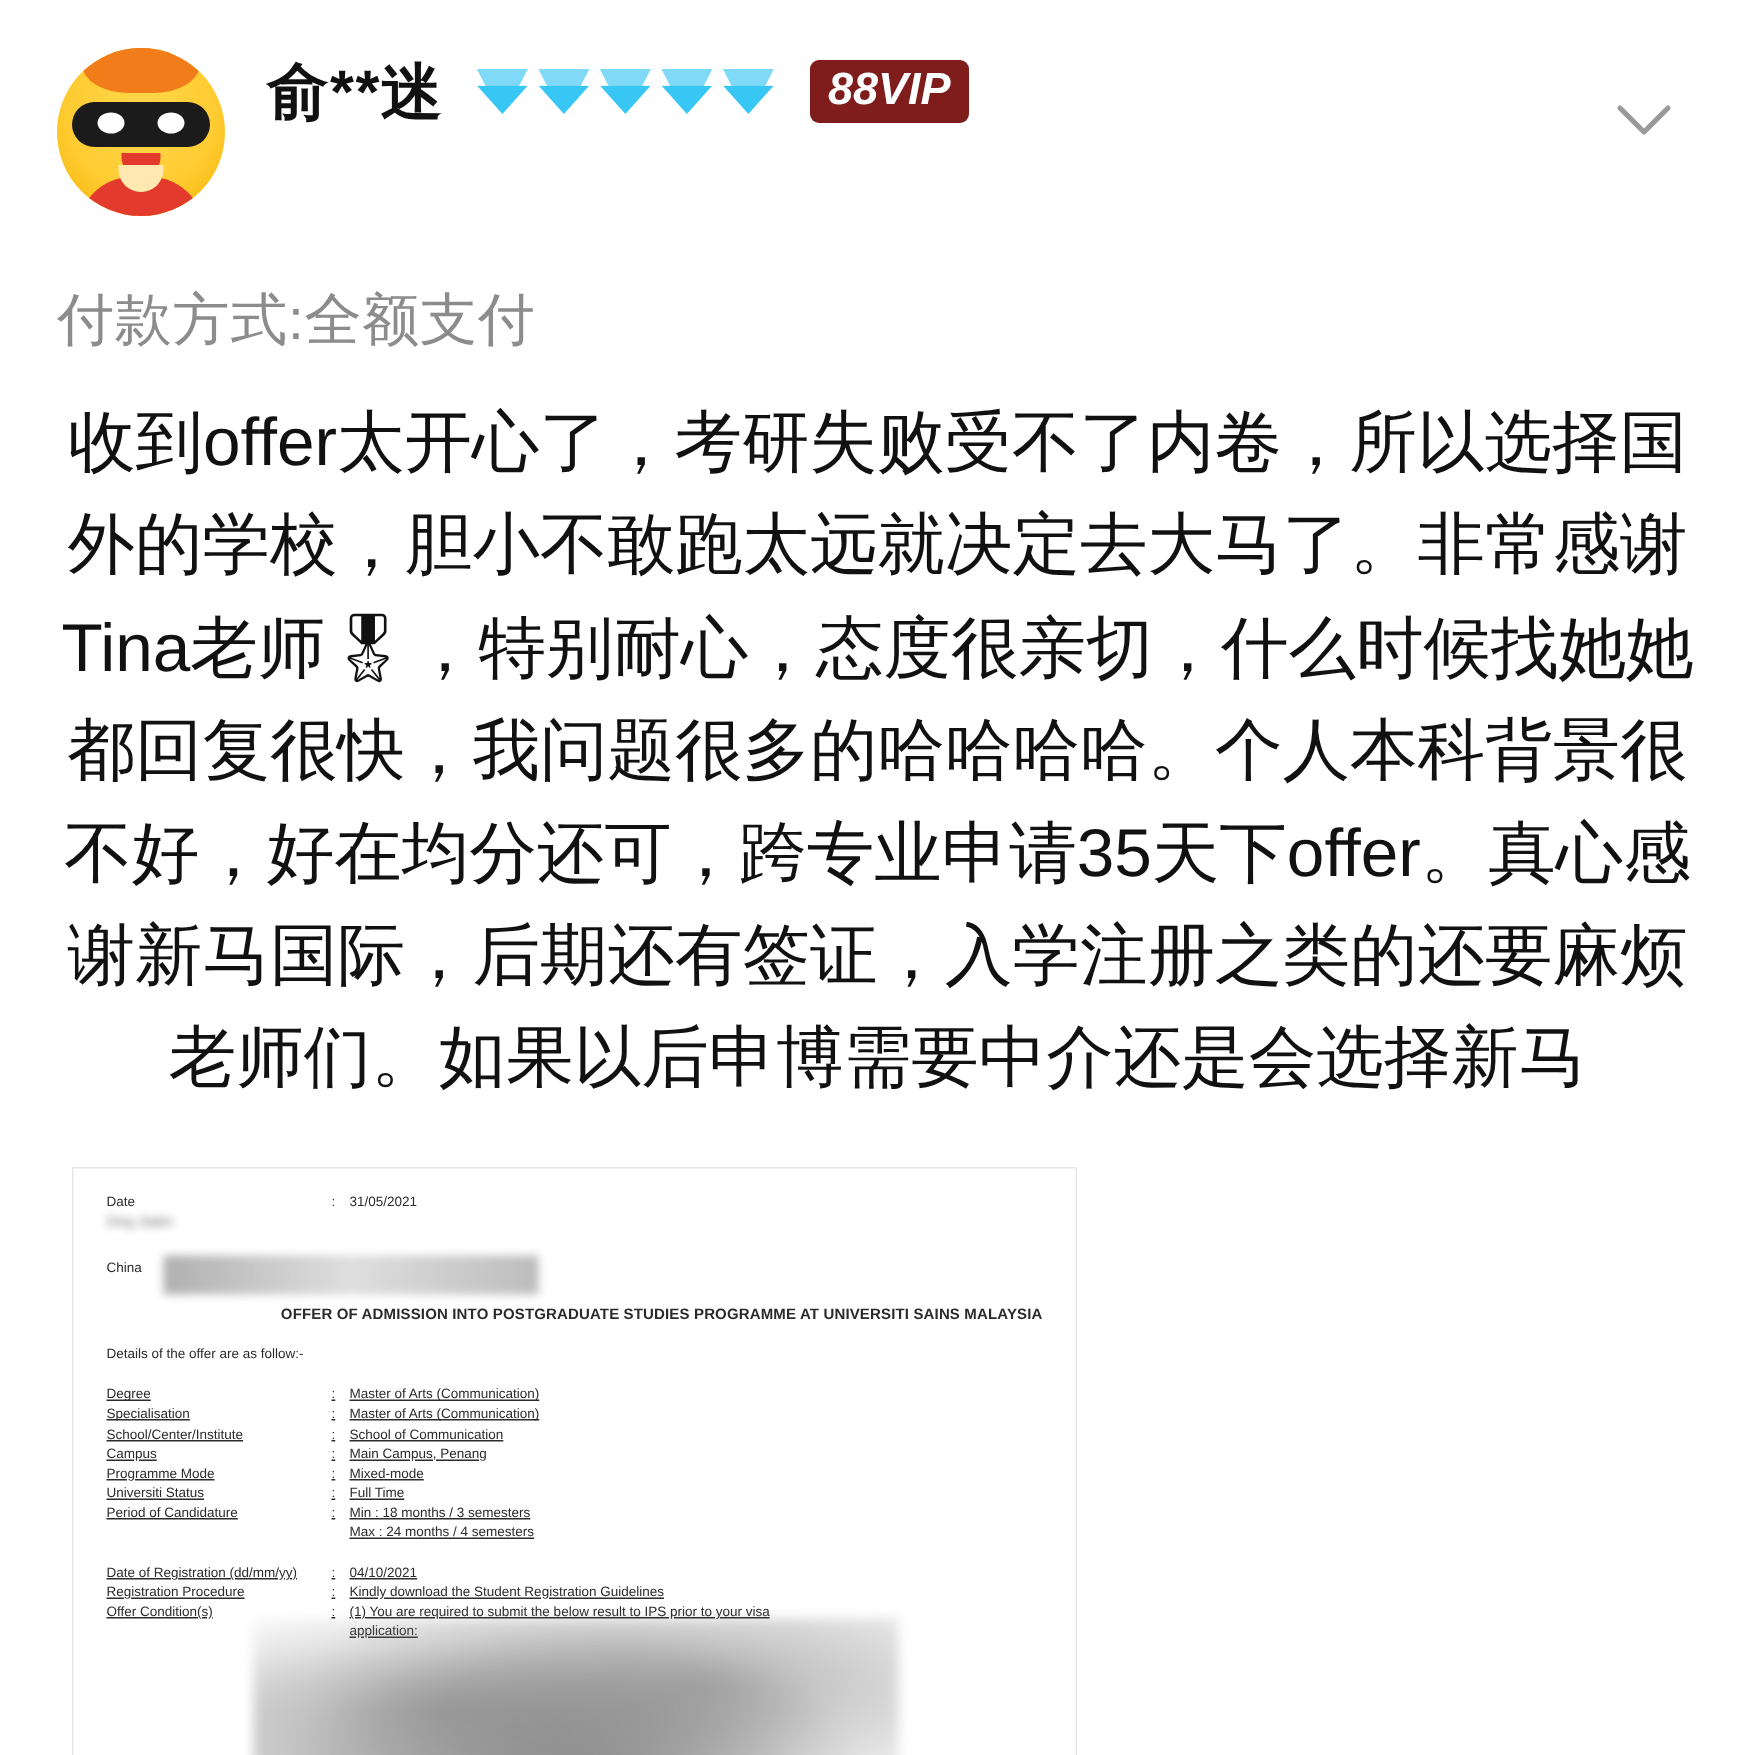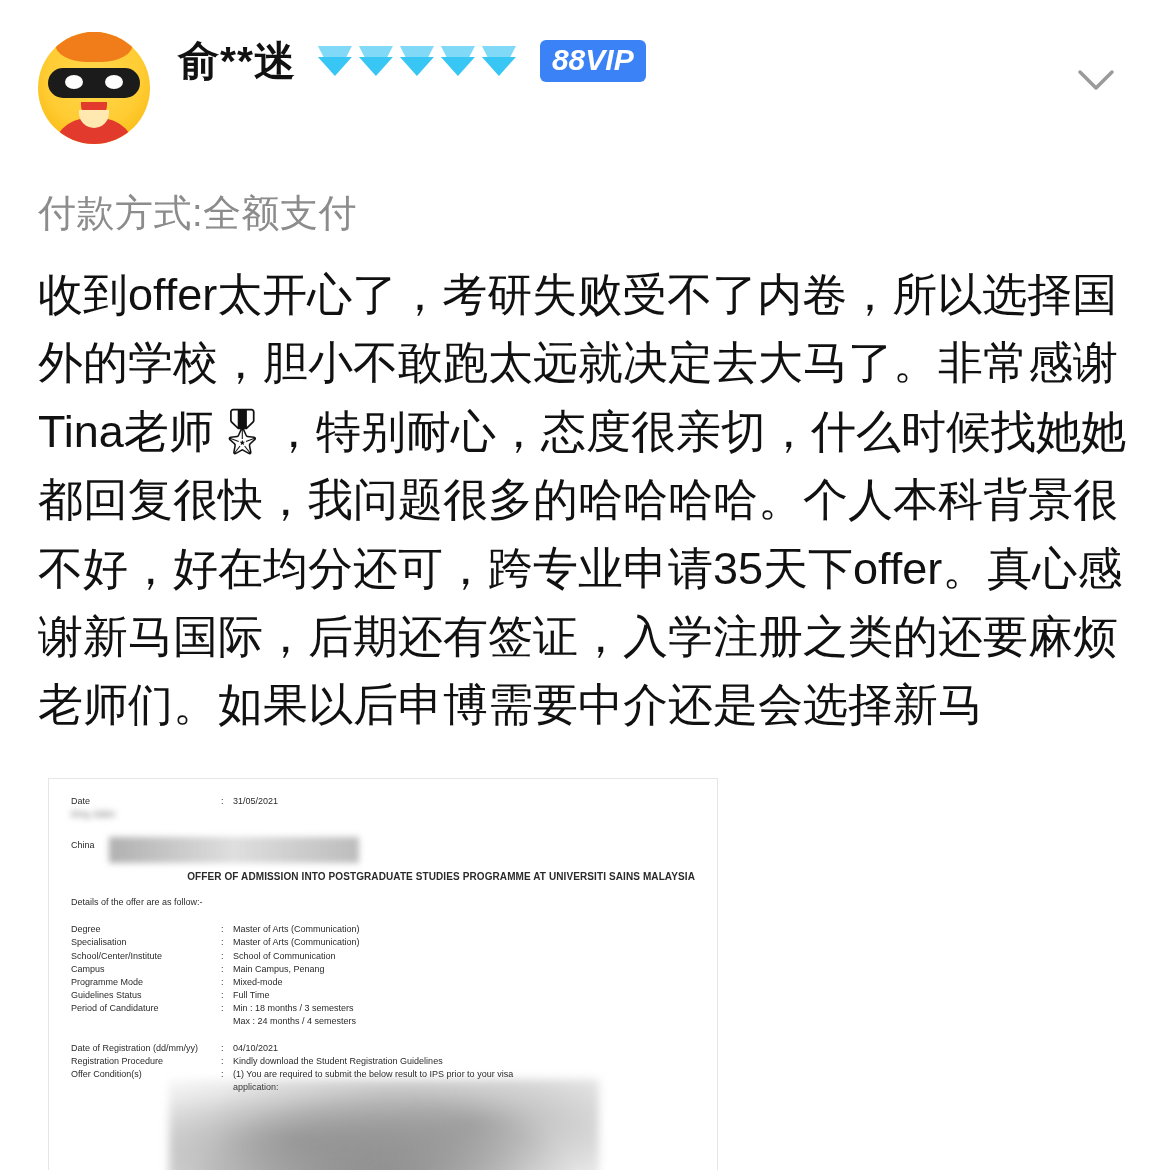--- a/index.html
+++ b/index.html
@@ -156,21 +156,21 @@
   .diamond:after {
     content: "";
     position: absolute;
     left: 0; top: 11px;
     width: 34px; height: 19px;
     background: #38c6f4;
     clip-path: polygon(0 0, 100% 0, 50% 100%);
   }
   .vip-badge {
     margin-left: 24px;
-    background: #3b82f6;
+    background: #7f1d1d;
     color: #ffffff;
     font-size: 30px;
     font-weight: bold;
     font-style: italic;
     padding: 3px 12px 5px 12px;
     border-radius: 6px;
     letter-spacing: 0px;
     line-height: 1.15;
   }
 
@@ -202,20 +202,21 @@
 
   
   .content {
     margin-top: 22px;
     font-size: 45px;
     line-height: 1.52;
     color: #111111;
     letter-spacing: 0px;
     word-break: break-word;
     font-weight: 500;
+    text-align: center;
   }
 
   
   .attachment {
     margin-top: 38px;
     margin-left: 10px;
     width: 668px;
     height: 500px;
     background: #ffffff;
     border: 1px solid #e6e6e6;
@@ -240,21 +241,21 @@
   .doc-colon { width: 12px; flex: 0 0 12px; }
   .doc-val { flex: 1 1 auto; }
   .doc-title {
     font-weight: bold;
     font-size: 10px;
     margin: 18px 0 12px 0;
     letter-spacing: 0.1px;
     text-align: right;
   }
   .doc-para { margin-bottom: 4px; }
-  .doc-block { margin-top: 14px; }
+  .doc-block { margin-top: 14px; text-decoration: underline; }
   .blur {
     filter: blur(3px);
     color: #777;
     background: linear-gradient(90deg,#cfcfcf,#b9b9b9 40%,#d7d7d7 70%,#c2c2c2);
     -webkit-background-clip: text;
     display: inline-block;
   }
   .smudge {
     position: absolute;
     left: 120px;
@@ -359,21 +360,21 @@
           <span class="doc-label">Campus</span>
           <span class="doc-colon">:</span>
           <span class="doc-val">Main Campus, Penang</span>
         </div>
         <div class="doc-row">
           <span class="doc-label">Programme Mode</span>
           <span class="doc-colon">:</span>
           <span class="doc-val">Mixed-mode</span>
         </div>
         <div class="doc-row">
-          <span class="doc-label">Guidelines Status</span>
+          <span class="doc-label">Universiti Status</span>
           <span class="doc-colon">:</span>
           <span class="doc-val">Full Time</span>
         </div>
         <div class="doc-row">
           <span class="doc-label">Period of Candidature</span>
           <span class="doc-colon">:</span>
           <span class="doc-val">Min : 18 months / 3 semesters</span>
         </div>
         <div class="doc-row">
           <span class="doc-label"></span>

